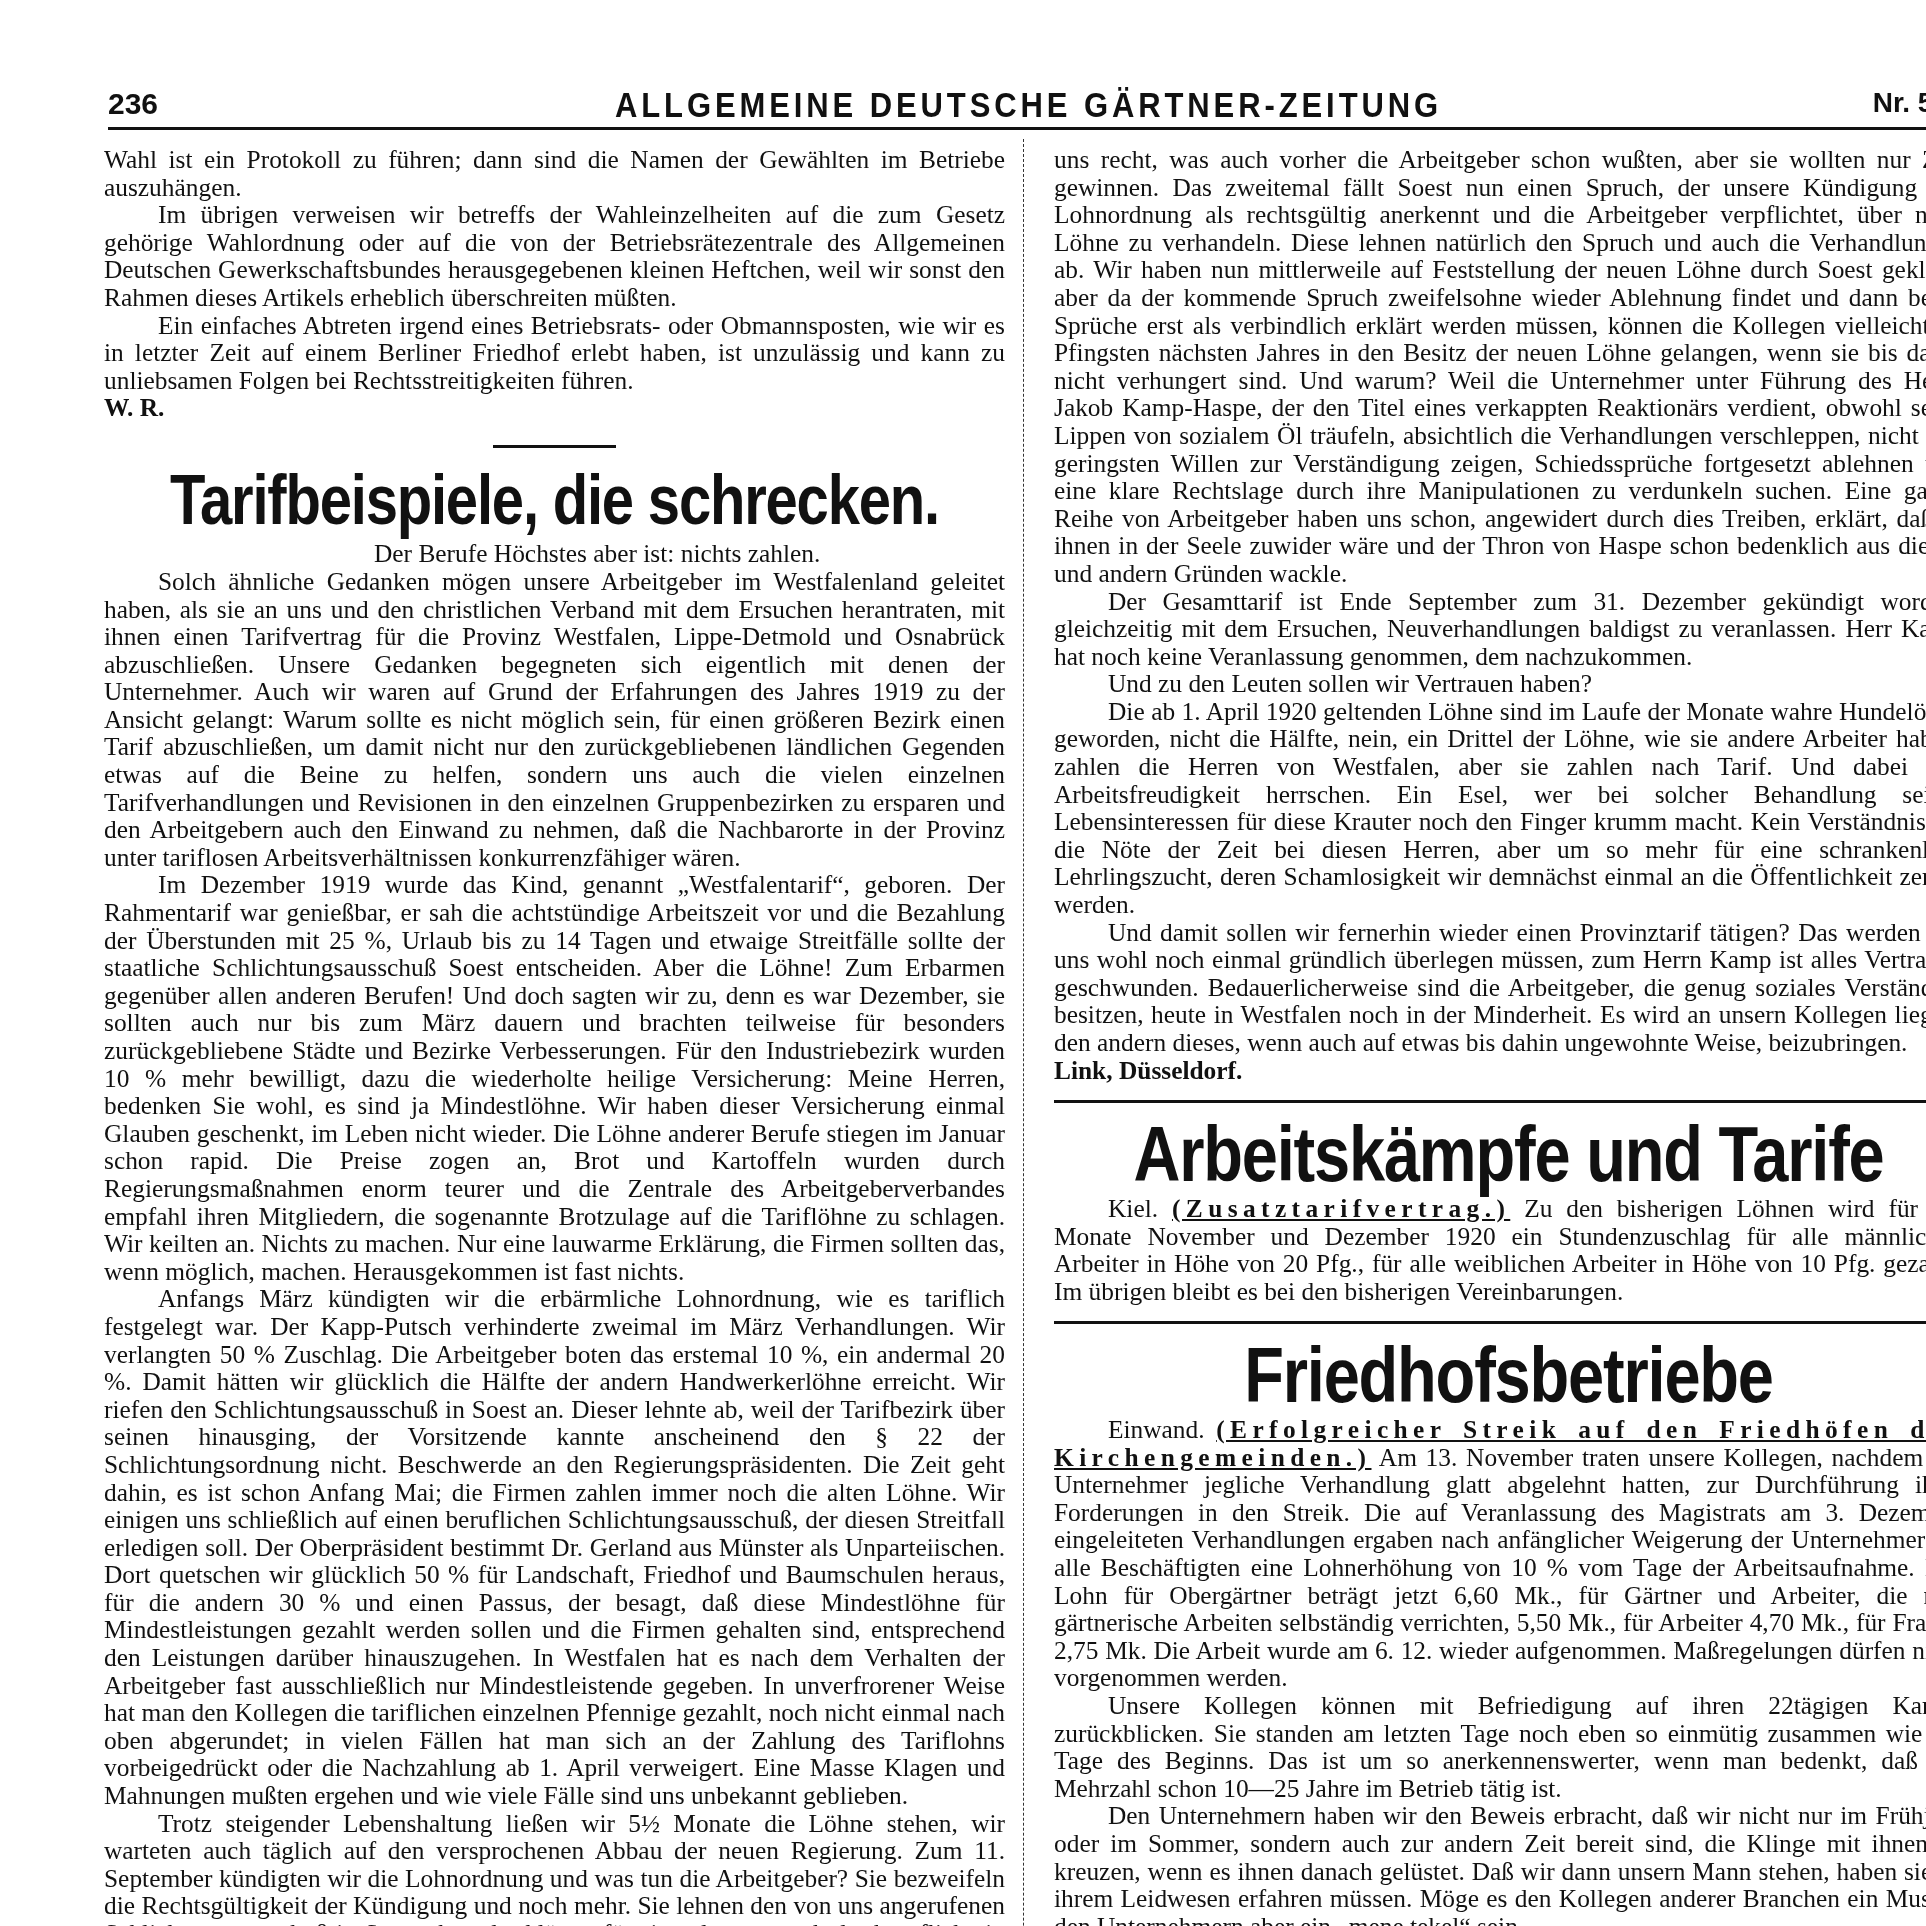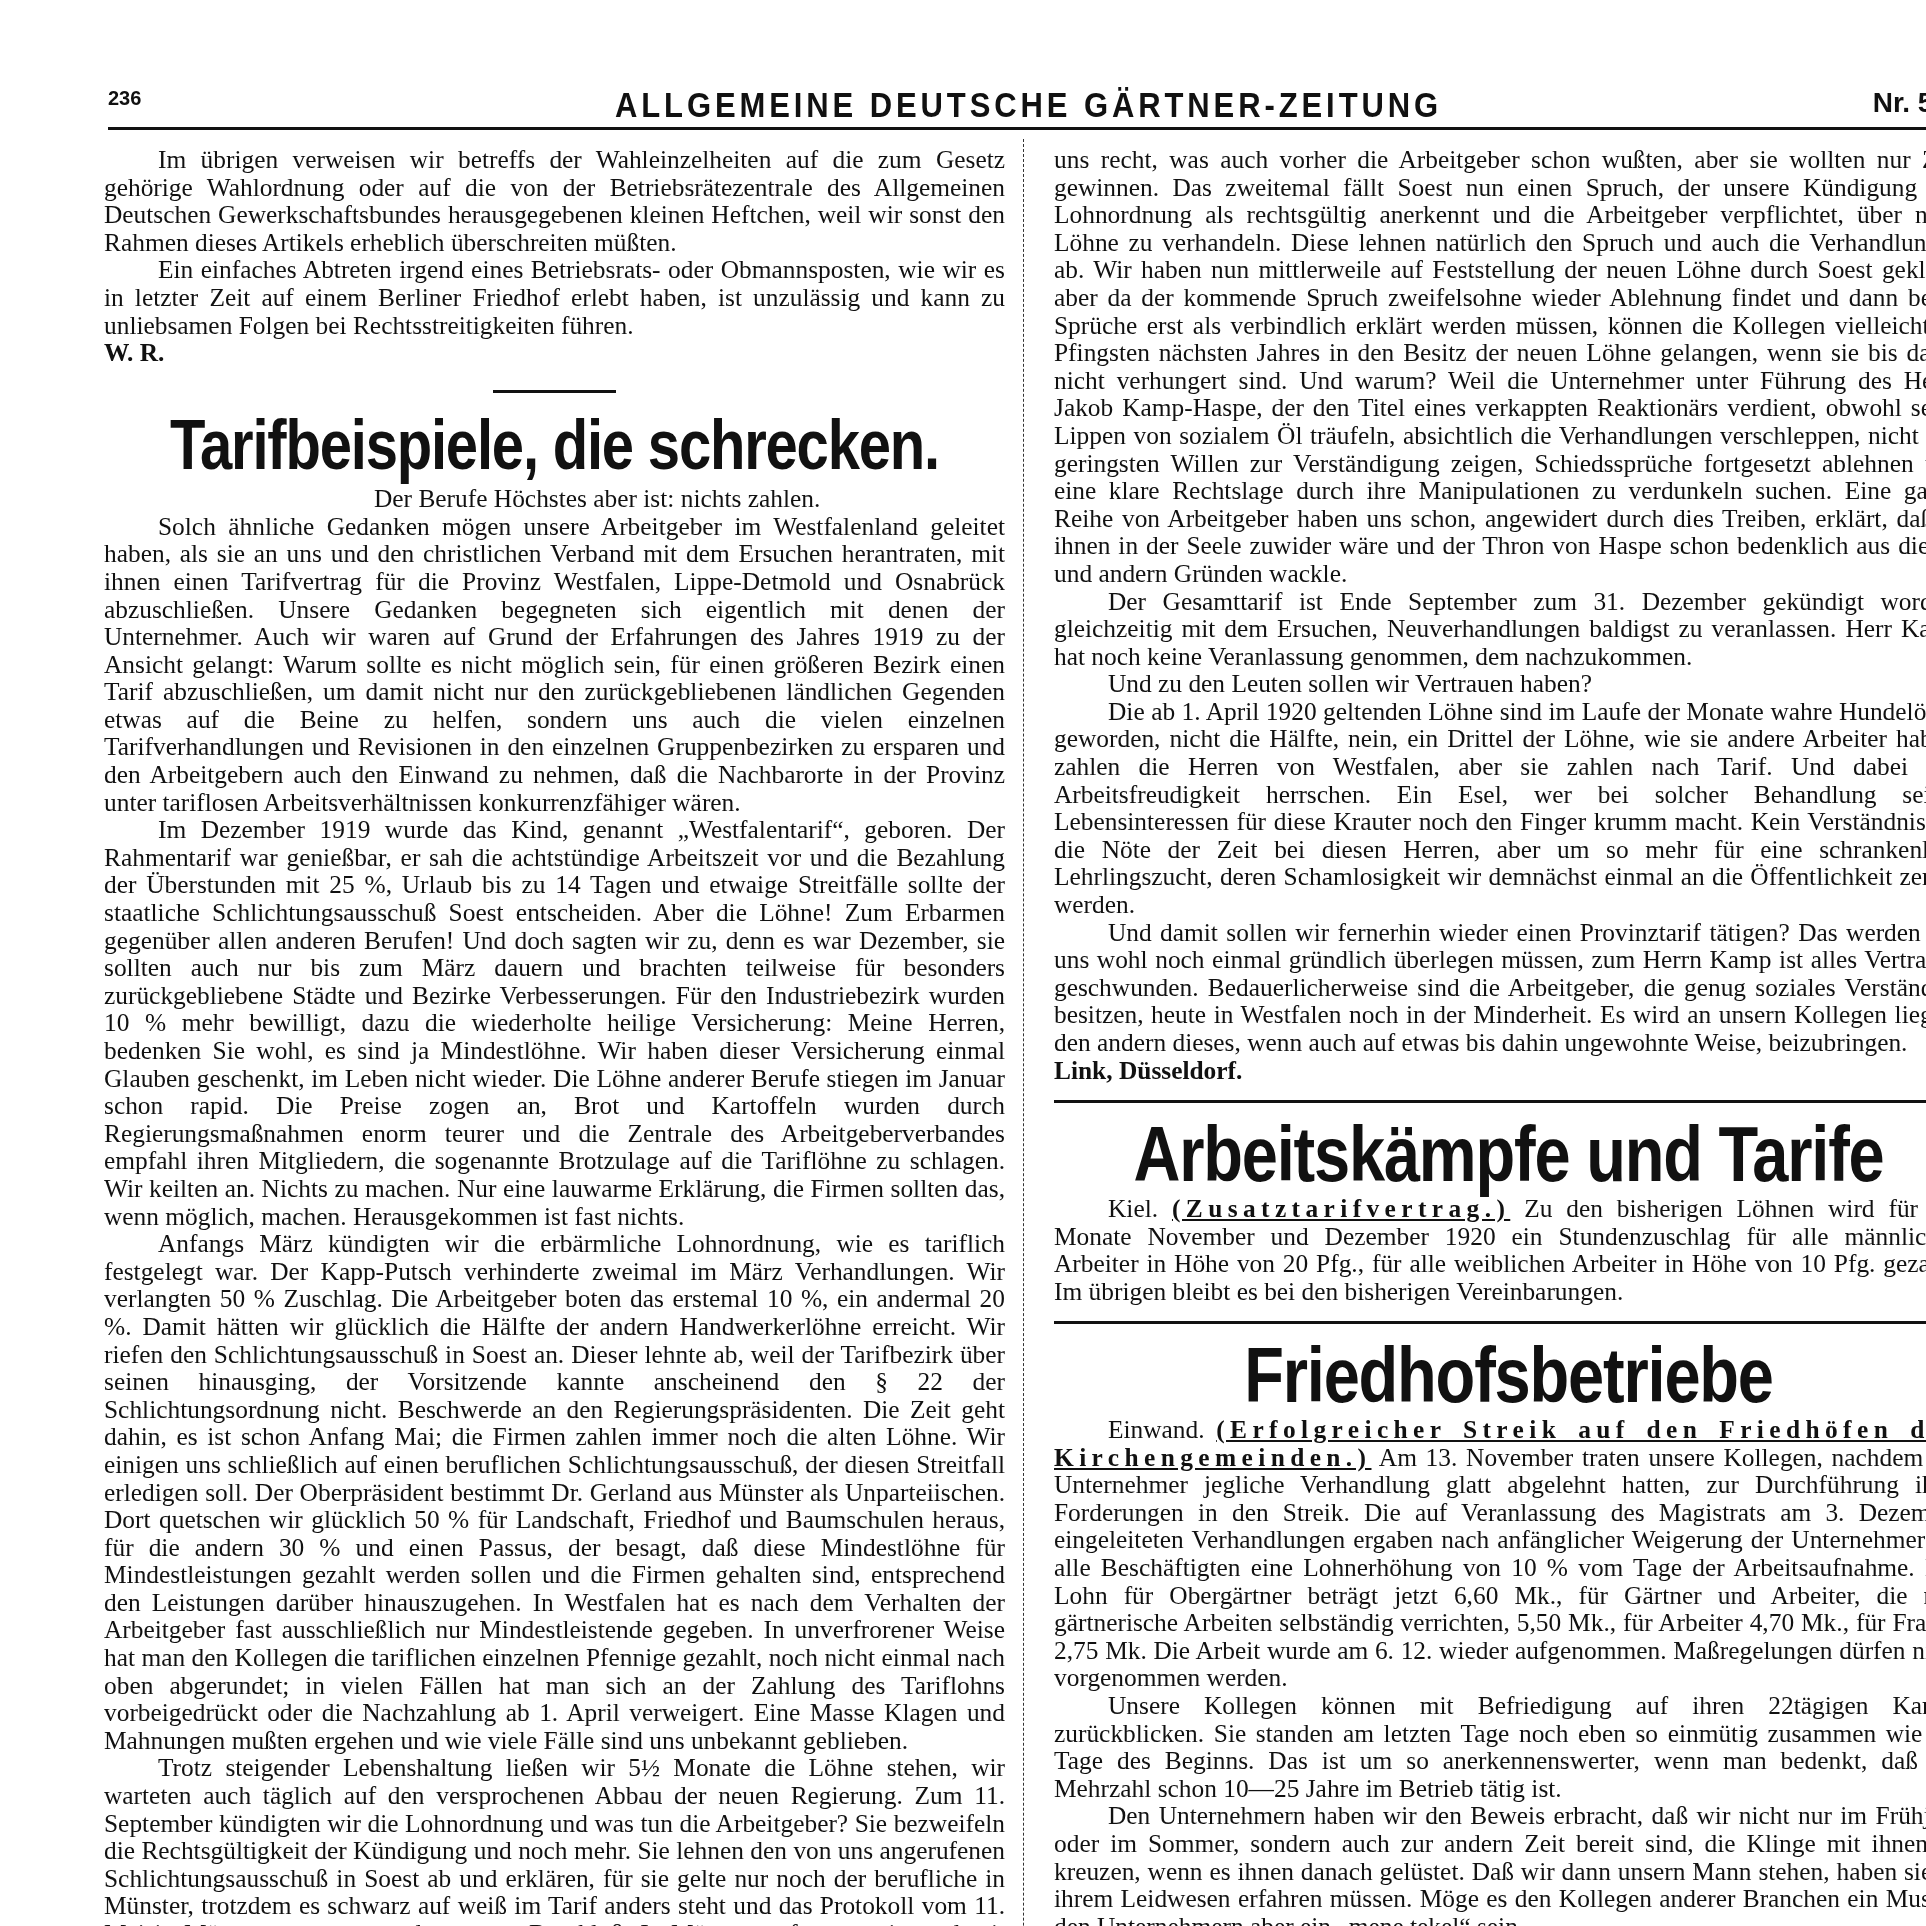--- a/index.html
+++ b/index.html
@@ -1,19 +1,19 @@
 <!DOCTYPE html>
 <html style="font-size:6.2px"><head>
 <meta charset="utf-8">
 <style>
   html, body { margin: 0; padding: 0; background: #ffffff; }
   body { width: 1993px; height: 2821px; position: relative; overflow: hidden; color: #111; font-family: "DejaVu Serif", "Liberation Serif", serif; }
   .page { position: absolute; left: 0; top: 0; width: 1993px; height: 2821px; }
   .masthead { position: absolute; left: 108px; top: 87px; width: 1841px; height: 39px; }
-  .pageno { position: absolute; left: 0; top: 0; font-size: 20px; font-weight: bold; font-family: "Liberation Sans Narrow", "Liberation Sans", sans-serif; }
+  .pageno { position: absolute; left: 0; top: 0; font-size: 30px; font-weight: bold; font-family: "Liberation Sans Narrow", "Liberation Sans", sans-serif; }
   .paper-title { position: absolute; left: 0; right: 0; top: 0; text-align: center; font-size: 31px; font-weight: bold; letter-spacing: 3.9px; font-family: "Liberation Sans", sans-serif; transform: scaleY(1.15); }
   .issue { position: absolute; right: 0; top: 0; font-size: 28px; font-weight: bold; font-family: "Liberation Sans", sans-serif; }
   .header-rule { position: absolute; left: 108px; top: 127px; width: 1861px; height: 3.1px; background: #111; }
   .col { position: absolute; top: 146px; width: 901px; font-family: "Liberation Serif", serif; font-size: 25.4px; line-height: 27.6px; text-align: justify; }
   .col-left { left: 104px; }
   .col-right { left: 1054px; width: 909px; }
   .col-divider { position: absolute; left: 1023px; top: 139px; width: 1.5px; height: 2666px; border-left: 1.5px dashed #333; }
   p { margin: 0; text-indent: 54px; }
   p.noindent { text-indent: 0; }
   .sig { font-weight: bold; text-indent: 0; }
@@ -33,20 +33,21 @@
   <div class="masthead">
     <span class="pageno">236</span>
     <div class="paper-title">ALLGEMEINE DEUTSCHE GÄRTNER-ZEITUNG</div>
     <span class="issue">Nr. 51</span>
   </div>
   <div class="header-rule"></div>
 
   <div class="col-divider"></div>
 
   <div class="col col-left">
+    <p class="noindent">Wahl ist ein Protokoll zu führen; dann sind die Namen der Gewählten im Betriebe auszuhängen.</p>
     <p>Im übrigen verweisen wir betreffs der Wahleinzelheiten auf die zum Gesetz gehörige Wahlordnung oder auf die von der Betriebsrätezentrale des Allgemeinen Deutschen Gewerkschaftsbundes herausgegebenen kleinen Heftchen, weil wir sonst den Rahmen dieses Artikels erheblich überschreiten müßten.</p>
     <p>Ein einfaches Abtreten irgend eines Betriebsrats- oder Obmannsposten, wie wir es in letzter Zeit auf einem Berliner Friedhof erlebt haben, ist unzulässig und kann zu unliebsamen Folgen bei Rechtsstreitigkeiten führen.</p>
     <p class="sig">W. R.</p>
 
     <div class="sep-short"></div>
 
     <div class="headline">Tarifbeispiele, die schrecken.</div>
 
     <p class="motto">Der Berufe Höchstes aber ist: nichts zahlen.</p>
 

